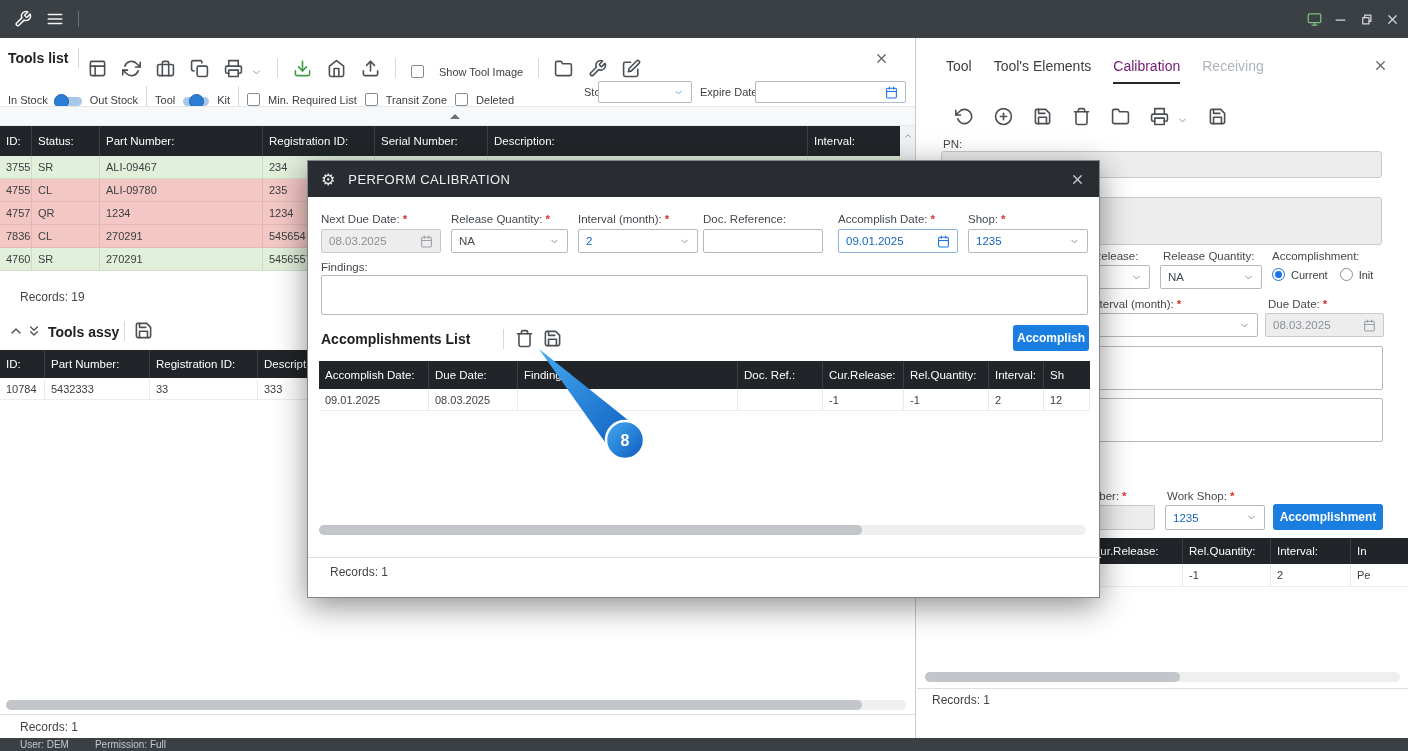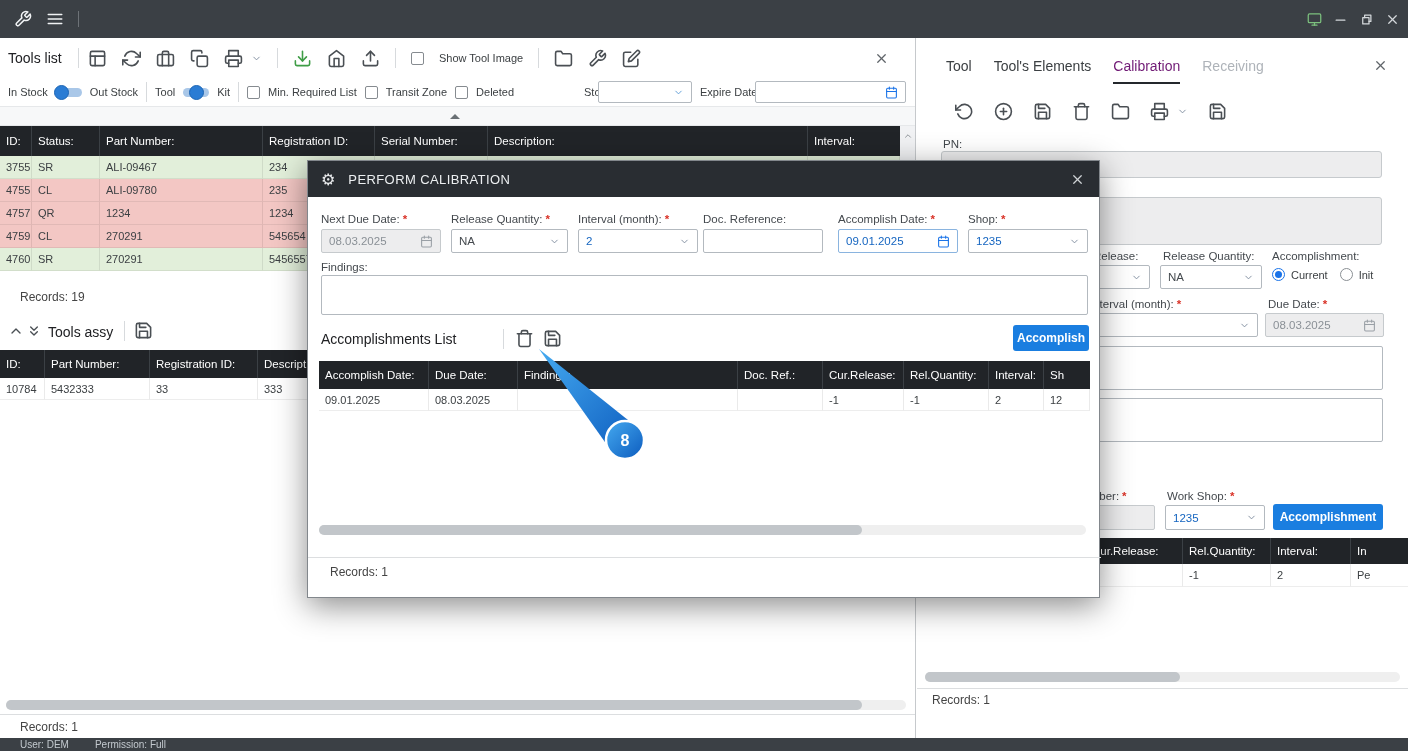--- a/index.html
+++ b/index.html
@@ -13,21 +13,21 @@
 .tb-ic{width:18px;height:18px;margin-left:14px;color:#f0f2f4;flex:none}
 .tb-sep{width:1px;height:16px;background:#6d7277;margin-left:14px;flex:none}
 .tb-title{margin-left:12px;font-size:13px;color:#eceef0;letter-spacing:.2px;white-space:nowrap}
 .tb-right{margin-left:auto;display:flex;align-items:center;gap:11px;margin-right:8px}
 .wc{width:15px;height:15px;color:#d4d8db;flex:none}
 .statusbar{position:absolute;left:0;top:738px;width:1408px;height:13px;background:#3b4045;color:#c3c9cf;font-size:10px;display:flex;gap:26px;align-items:center;padding-left:20px;z-index:70}
 
 .left-panel{position:absolute;left:0;top:38px;width:916px;height:700px;background:#fff;border-right:1px solid #c6c9cc;overflow:hidden;z-index:1}
 .right-panel{position:absolute;left:917px;top:38px;width:491px;height:700px;background:#fff;overflow:hidden;z-index:1}
 
-.bold14{font-weight:normal;font-size:14px;color:#202124;white-space:nowrap}
+.bold14{font-weight:bold;font-size:14px;color:#202124;white-space:nowrap}
 .lbl{font-size:11px;color:#3c4043;white-space:nowrap}
 .fl{position:absolute;font-size:11.5px;color:#44494e;white-space:nowrap;display:flex;gap:3px}
 .star{color:#d93025;font-weight:bold}
 .records{position:absolute;font-size:12px;color:#444;white-space:nowrap}
 .vsep{width:1px;height:20px;background:#d7dadd;flex:none}
 
 .tbx{position:absolute;height:24px;background:#fff;border:1px solid #b3b9bf;border-radius:2px;display:flex;align-items:center;padding:0 7px;font-size:11.5px;color:#454a4f}
 .tbx.dis{background:#ededee;color:#8a9096;border-color:#c6cacd}
 .tbx .val{flex:1;overflow:hidden;white-space:nowrap}
 .tbx.vblue .val{color:#1565c0}
@@ -48,21 +48,21 @@
 .grow{position:absolute;display:flex;overflow:hidden;background:#fff}
 .rc{font-size:11px;color:#3c4043;padding:0 6px;border-right:1px solid rgba(0,0,0,.08);border-bottom:1px solid rgba(0,0,0,.07);white-space:nowrap;overflow:hidden;flex:none}
 .tone-green{background:#e2efda}
 .tone-pink{background:#f3c7c4}
 .hscroll{position:absolute;height:10px;background:#efefef;border-radius:5px}
 .hthumb{position:absolute;height:10px;background:#c2c6ca;border-radius:5px}
 .sepline{position:absolute;height:1px;background:#dcdee0}
 
 .ti{width:19px;height:19px;color:#4a4f54;flex:none}
 .ti.green{color:#3f9d46}
-.flexrow{position:absolute;display:flex;align-items:center}
+.flexrow{position:absolute;display:flex;align-items:flex-end}
 .splitter{position:absolute;left:0;top:68px;width:916px;height:20px;background:#f7f8f9;border-top:1px solid #e6e8ea;border-bottom:1px solid #e6e8ea}
 .tri-up{width:0;height:0;border-left:5px solid transparent;border-right:5px solid transparent;border-bottom:5px solid #6a7075;position:absolute;left:450px;top:7px}
 
 .tabs{position:absolute;display:flex;gap:22px;font-size:14px;color:#3c4043}
 .tab{line-height:32px;white-space:nowrap}
 .tab.active{font-weight:normal;color:#701a75;border-bottom:2px solid #24282c}
 .tab.disabled{color:#aeb3b9}
 .close-x{width:15px;height:15px;color:#5f6469;flex:none}
 
 .modal{position:absolute;left:307px;top:160px;width:793px;height:438px;background:#fff;border:1px solid #82878c;box-shadow:0 8px 30px rgba(0,0,0,.45);z-index:50}
@@ -293,21 +293,21 @@
   <div class="grow tone-pink" style="left:0;top:164px;width:900px;height:23px;line-height:23px">
     <div class="rc" style="width:32px">4757</div>
     <div class="rc" style="width:68px">QR</div>
     <div class="rc" style="width:163px">1234</div>
     <div class="rc" style="width:112px">1234</div>
     <div class="rc" style="width:113px"></div>
     <div class="rc" style="width:320px"></div>
     <div class="rc" style="width:92px"></div>
   </div>
   <div class="grow tone-pink" style="left:0;top:187px;width:900px;height:23px;line-height:23px">
-    <div class="rc" style="width:32px">4759</div>
+    <div class="rc" style="width:32px">7836</div>
     <div class="rc" style="width:68px">CL</div>
     <div class="rc" style="width:163px">270291</div>
     <div class="rc" style="width:112px">545654</div>
     <div class="rc" style="width:113px"></div>
     <div class="rc" style="width:320px"></div>
     <div class="rc" style="width:92px"></div>
   </div>
   <div class="grow tone-green" style="left:0;top:210px;width:900px;height:23px;line-height:23px">
     <div class="rc" style="width:32px">4760</div>
     <div class="rc" style="width:68px">SR</div>

